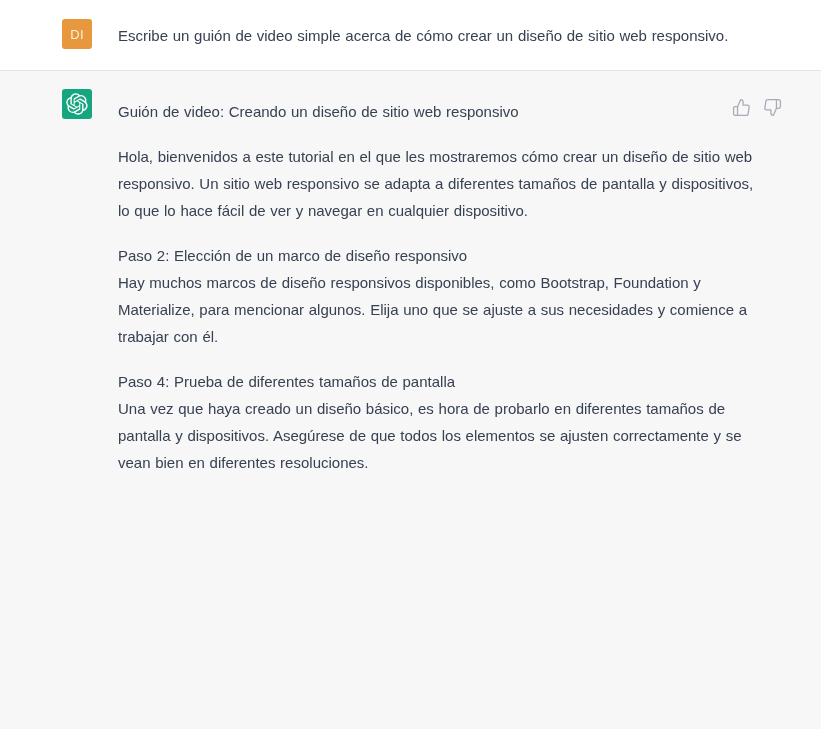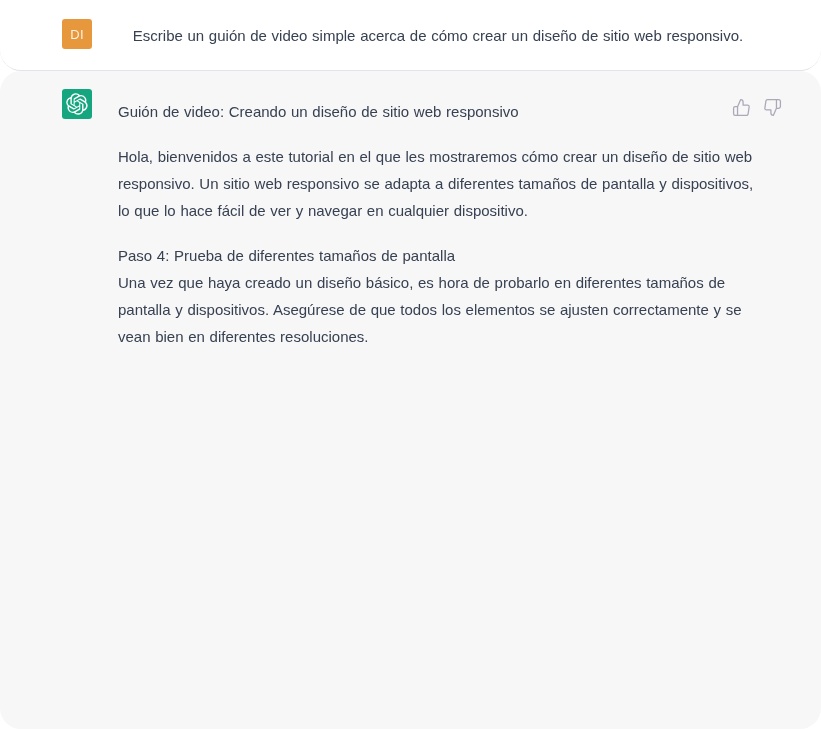--- a/index.html
+++ b/index.html
@@ -4,21 +4,21 @@
 <style>
   * { box-sizing: border-box; }
   html, body { margin: 0; padding: 0; }
   body {
     width: 821px; height: 729px;
     background: #ffffff;
     font-family: "Liberation Sans", "DejaVu Sans", sans-serif;
     color: #374151;
     overflow: hidden;
   }
-  .row { width: 100%; border-radius: 21px; }
+  .row { width: 100%; }
   .inner {
     display: flex;
     align-items: flex-start;
     padding-left: 62px;
     gap: 26px;
     position: relative;
   }
   .row.user {
     background: #ffffff;
     height: 71px;
@@ -44,21 +44,21 @@
     letter-spacing: 0.3px;
   }
   .bot-avatar { background: #16a67f; }
   .bot-avatar svg { display: block; }
   .msg {
     width: 640px;
     font-size: 15px;
     line-height: 27px;
     word-spacing: 0.5px;
   }
-  .row.user .msg { margin-top: 3px; text-align: center; }
+  .row.user .msg { margin-top: 3px; }
   .row.assistant .msg { margin-top: 9px; }
   .para { margin: 0 0 18px 0; }
   .para:last-child { margin-bottom: 12px; }
   .actions {
     position: absolute;
     top: 27px;
     right: 39px;
     display: flex;
     gap: 12px;
   }
@@ -97,20 +97,22 @@
         <p class="para">Guión de video: Creando un diseño de sitio web responsivo</p>
 
         <div class="para">
           <div>Hola, bienvenidos a este tutorial en el que les mostraremos cómo crear un diseño de sitio web responsivo. Un sitio web responsivo se adapta a diferentes tamaños de pantalla y dispositivos, lo que lo hace fácil de ver y navegar en cualquier dispositivo.</div>
         </div>
 
         <div class="para">
         </div>
 
         <div class="para">
+          <div>Paso 2: Elección de un marco de diseño responsivo</div>
+          <div>Hay muchos marcos de diseño responsivos disponibles, como Bootstrap, Foundation y Materialize, para mencionar algunos. Elija uno que se ajuste a sus necesidades y comience a trabajar con él.</div>
         </div>
 
         <div class="para">
         </div>
 
         <div class="para">
           <div>Paso 4: Prueba de diferentes tamaños de pantalla</div>
           <div>Una vez que haya creado un diseño básico, es hora de probarlo en diferentes tamaños de pantalla y dispositivos. Asegúrese de que todos los elementos se ajusten correctamente y se vean bien en diferentes resoluciones.</div>
         </div>
       </div>

